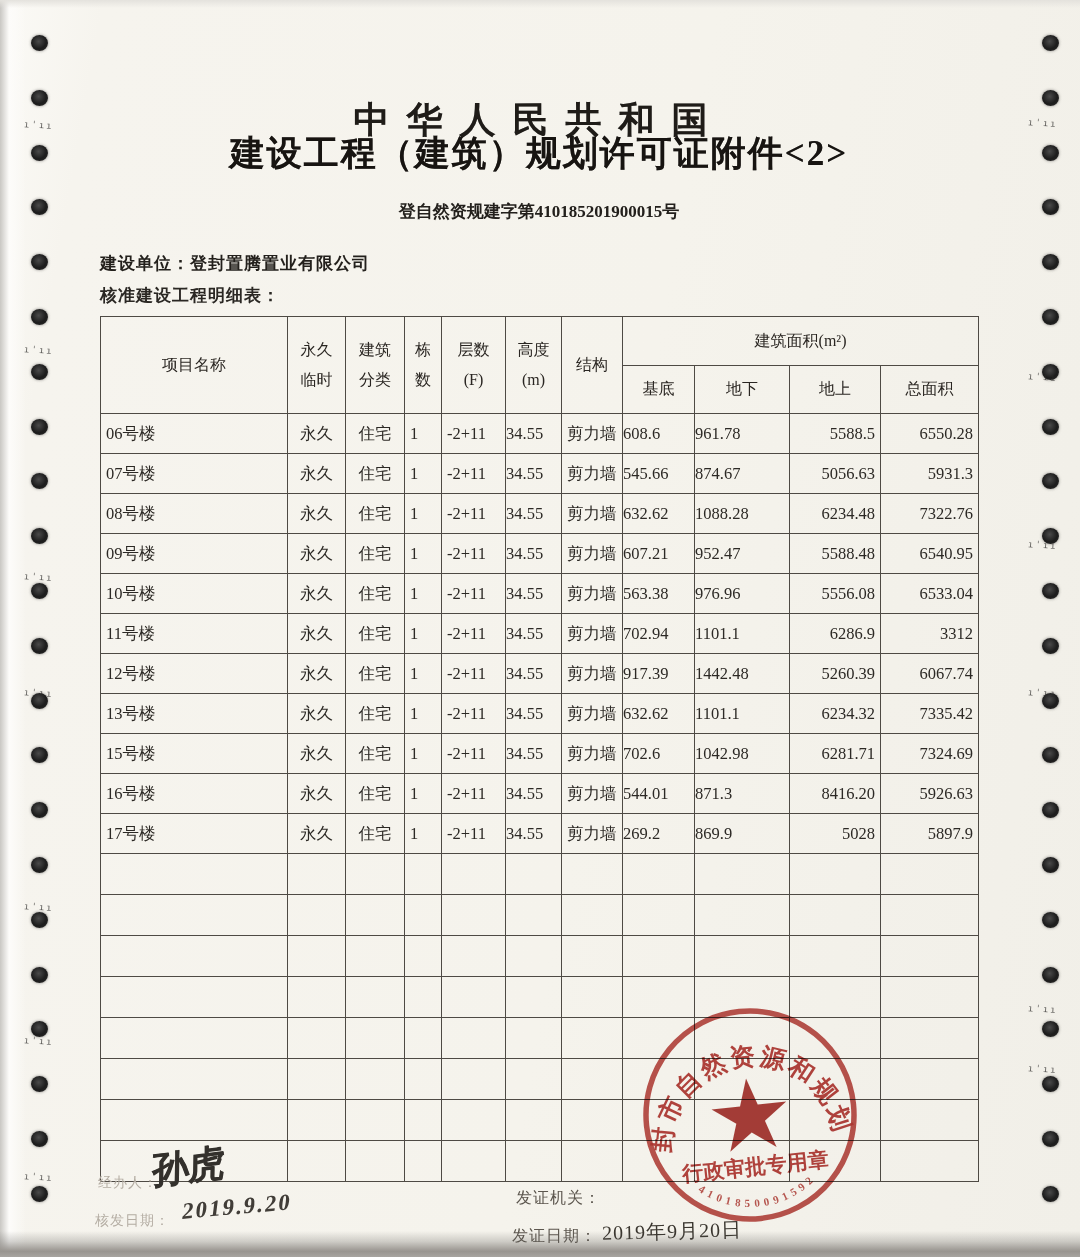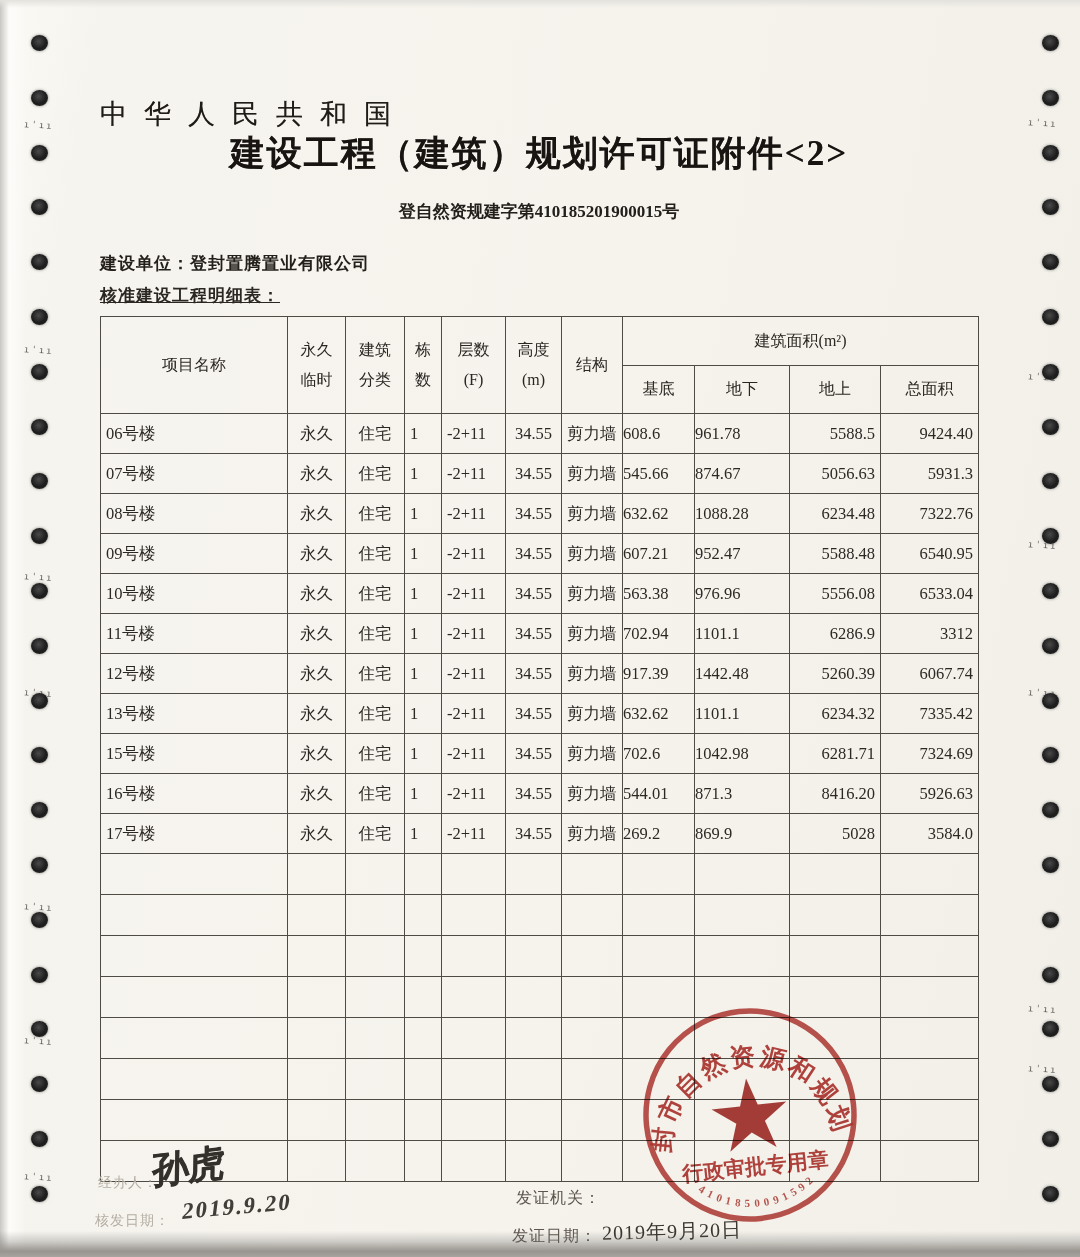--- a/index.html
+++ b/index.html
@@ -13,41 +13,41 @@
     background:linear-gradient(180deg,rgba(0,0,0,0) 0%,rgba(90,88,85,.25) 40%,#98948f 78%,#a7a4a0 100%);}
   .edge-top{position:absolute;left:0;top:0;width:100%;height:8px;
     background:linear-gradient(180deg,#e4e2dd,rgba(255,255,255,0));}
   .hole{position:absolute;width:17px;height:16px;border-radius:50%;
     background:radial-gradient(circle at 45% 40%,#4a4a4a 0%,#1c1c1c 55%,#2e2d2c 100%);
     box-shadow:0 0 3px rgba(60,58,55,.6);}
   .ink-mark{position:absolute;font-family:"DejaVu Sans Mono",monospace;font-size:9px;
     letter-spacing:2px;color:#2b2a28;opacity:.8;transform:rotate(3deg);}
   
   .content{position:absolute;left:100px;top:0;width:878px;}
-  .t-country{position:absolute;top:96px;width:100%;font-size:27px;
-    font-weight:normal;letter-spacing:17px;color:#1f1c18;text-shadow:0 0 .5px rgba(0,0,0,.5);}
+  .t-country{position:absolute;top:96px;width:100%;text-align:center;font-size:36px;
+    font-weight:bold;letter-spacing:17px;color:#1f1c18;text-shadow:0 0 .5px rgba(0,0,0,.5);}
   .t-main{position:absolute;top:130px;width:100%;text-align:center;font-size:35px;
     font-weight:bold;letter-spacing:2px;color:#171411;text-shadow:0 0 .6px rgba(0,0,0,.6);}
   .t-docnum{position:absolute;top:200px;width:100%;text-align:center;font-size:17px;
     font-weight:bold;color:#23201c;}
   .t-unit{position:absolute;top:252px;left:0;font-size:17px;font-weight:bold;color:#23201c;letter-spacing:1px;}
-  .t-caption{position:absolute;top:284px;left:0;font-size:17px;font-weight:bold;color:#2a2723;letter-spacing:1px;text-decoration:underline;}
+  .t-caption{position:absolute;top:284px;left:0;font-size:17px;font-weight:bold;color:#2a2723;letter-spacing:1px;}
   
   table{position:absolute;top:316px;left:0;border-collapse:collapse;table-layout:fixed;
     width:878px;font-size:16px;color:#2c2925;}
   th,td{border:1px solid #4e4a44;padding:0;font-weight:normal;overflow:hidden;white-space:nowrap;}
   table{border:1.5px solid #45413c;}
   thead th{font-size:16px;text-align:center;vertical-align:middle;color:#2a2622;}
   .hdr2{line-height:1.9;}
   tbody td{height:39px;font-size:16.5px;}
   tbody tr.empty td{height:40px;}
   .c-name{text-align:left;padding-left:5px;}
   .c-c{text-align:center;}
   .c-l{text-align:left;padding-left:5px;}
-  .c-r{text-align:center;padding-right:0;}
+  .c-r{text-align:left;padding-right:0;}
   .c-l2{text-align:left;}
   .c-r2{text-align:right;padding-right:5px;}
   
   .faint{position:absolute;font-size:14px;color:#b4ada3;letter-spacing:1px;}
   .hand{position:absolute;color:#33302c;font-weight:bold;}
   .sig{left:152px;top:1142px;font-size:37px;transform:rotate(-7deg) skewX(-8deg);letter-spacing:-1px;
     text-shadow:.4px .4px 0 #3a3733;}
   .hdate{left:182px;top:1194px;font-size:23px;transform:rotate(-5deg) skewX(-12deg);letter-spacing:2px;color:#413d38;}
   .f-authority{position:absolute;left:516px;top:1188px;font-size:16px;color:#5c564e;letter-spacing:1px;}
   .f-datelabel{position:absolute;left:512px;top:1226px;font-size:16px;color:#5c564e;letter-spacing:1px;}
@@ -123,21 +123,21 @@
             <td class="c-name">06号楼</td>
             <td class="c-c">永久</td>
             <td class="c-c">住宅</td>
             <td class="c-l">1</td>
             <td class="c-l">-2+11</td>
             <td class="c-r">34.55</td>
             <td class="c-l">剪力墙</td>
             <td class="c-l2">608.6</td>
             <td class="c-l2">961.78</td>
             <td class="c-r2">5588.5</td>
-            <td class="c-r2">9424.40</td>
+            <td class="c-r2">6550.28</td>
           </tr>
           <tr>
             <td class="c-name">07号楼</td>
             <td class="c-c">永久</td>
             <td class="c-c">住宅</td>
             <td class="c-l">1</td>
             <td class="c-l">-2+11</td>
             <td class="c-r">34.55</td>
             <td class="c-l">剪力墙</td>
             <td class="c-l2">545.66</td>
@@ -253,21 +253,21 @@
             <td class="c-name">17号楼</td>
             <td class="c-c">永久</td>
             <td class="c-c">住宅</td>
             <td class="c-l">1</td>
             <td class="c-l">-2+11</td>
             <td class="c-r">34.55</td>
             <td class="c-l">剪力墙</td>
             <td class="c-l2">269.2</td>
             <td class="c-l2">869.9</td>
             <td class="c-r2">5028</td>
-            <td class="c-r2">3584.0</td>
+            <td class="c-r2">5897.9</td>
           </tr>
           <tr class="empty">
             <td></td>
             <td></td>
             <td></td>
             <td></td>
             <td></td>
             <td></td>
             <td></td>
             <td></td>

